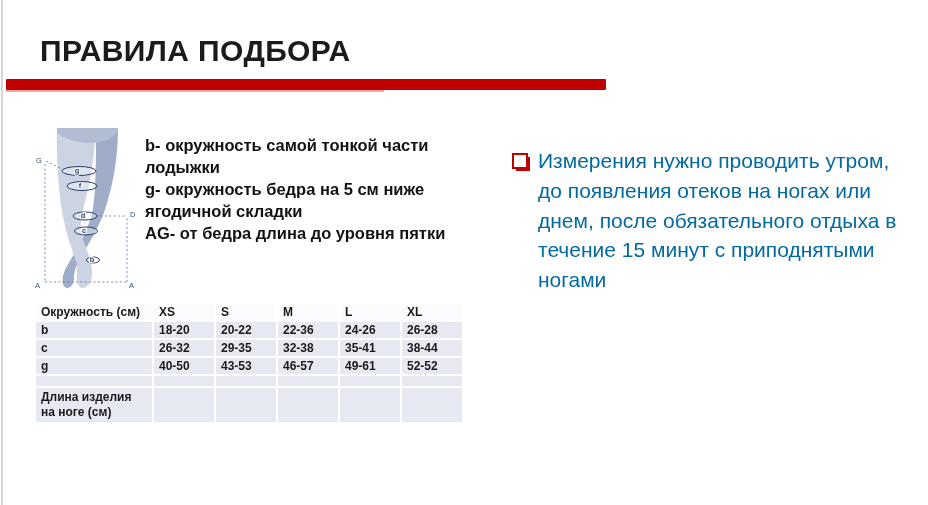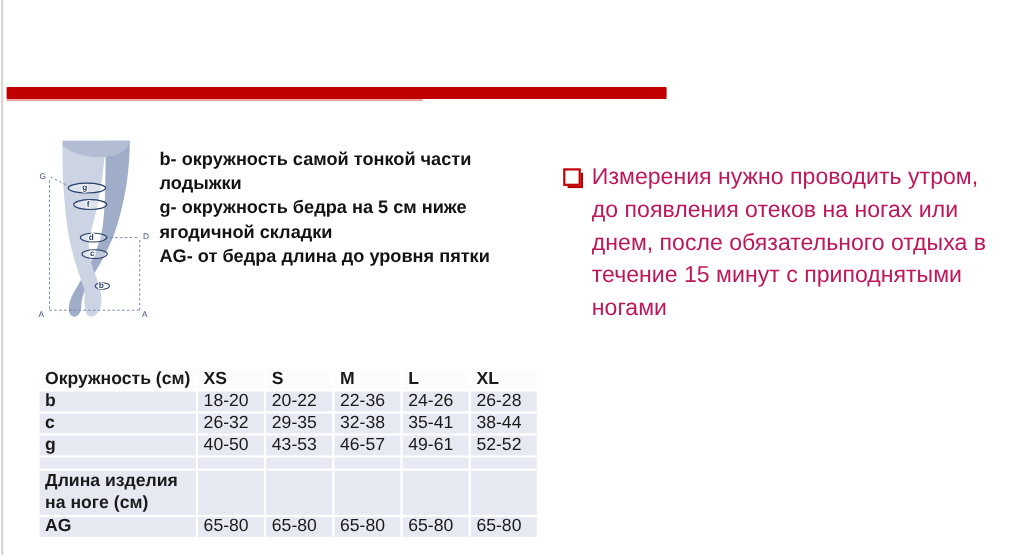--- a/index.html
+++ b/index.html
@@ -13,53 +13,54 @@
     color:#1b1b1b;letter-spacing:.4px;white-space:nowrap;
   }
   .accent-bar{position:absolute;left:6px;top:79px;width:600px;height:11px;background:#c00000;border-radius:1px;}
   .accent-bar-shadow{position:absolute;left:6px;top:90px;width:378px;height:2px;background:rgba(192,0,0,0.35);}
   .legend{
     position:absolute;left:145px;top:134px;width:328px;
     font-size:16.5px;line-height:1.34;color:#121212;font-weight:bold;
   }
   .note{
     position:absolute;left:510px;top:146px;width:402px;
-    font-size:21px;line-height:1.42;color:#be185d;padding-left:28px;box-sizing:border-box;
+    font-size:21px;line-height:1.42;color:#0369a1;padding-left:28px;box-sizing:border-box;
   }
   .note-bullet{
     position:absolute;left:2px;top:7px;width:12px;height:12px;background:#ffffff;
     border:2.5px solid #c00000;box-shadow:3px 3px 0 -1px #c00000;
   }
   .diagram{position:absolute;left:30px;top:125px;width:120px;height:175px;}
   table.size-table{
-    position:absolute;left:34px;top:334px;border-collapse:separate;border-spacing:2px;
-    font-size:16px;color:#1a1a1a;table-layout:fixed;
+    position:absolute;left:34px;top:302px;border-collapse:separate;border-spacing:2px;
+    font-size:12px;color:#1a1a1a;table-layout:fixed;
   }
   table.size-table td,table.size-table th{
-    background:#e6e9f2;padding:0 5px;text-align:left;font-weight:normal;
+    background:#e6e9f2;padding:0 5px;text-align:left;font-weight:bold;
     vertical-align:middle;white-space:nowrap;overflow:hidden;
   }
   table.size-table th{background:#fcfcfe;font-weight:bold;height:16px;}
   table.size-table td{height:16px;}
   table.size-table .lbl{font-weight:bold;}
   table.size-table .c0{width:106px;}
   table.size-table .cs{width:50px;margin-left:24px;}
   table.size-table tr.spacer td{height:10px;}
   table.size-table tr.section td{height:34px;white-space:normal;line-height:1.25;}
   .band-letter{font-size:7.5px;fill:#27406b;font-weight:bold;paint-order:stroke;stroke:#ffffff;stroke-width:2px;}
   .corner-letter{font-size:7.5px;fill:#3d5380;}
   .dash{stroke:#5f77a6;stroke-width:0.8;stroke-dasharray:2.2,2.2;fill:none;}
   .band{fill:rgba(255,255,255,0.35);stroke:#27406b;stroke-width:1;}
 </style>
 </head>
 <body>
 
 <div id="slide">
   <div class="left-edge"></div>
 
+  <h1 class="slide-title">ПРАВИЛА ПОДБОРА</h1>
   <div class="accent-bar"></div>
   <div class="accent-bar-shadow"></div>
 
   <svg class="diagram" viewBox="0 0 120 175" xmlns="http://www.w3.org/2000/svg">
     <path fill="#9fadc9" d="M66,3 L88,3 C88,30 84,55 77,78 C72,96 63,112 53,128 C47,138 44,146 44,153 C44,161 38,166 34,161 C31,156 33,148 37,141 C46,126 55,110 61,93 C66,76 66,40 66,3 Z"></path>
     <path fill="#ccd4e3" d="M27,3 L66,3 C65,22 63,40 59,60 C56,74 53,84 51,93 C50,104 52,113 56,123 C60,133 63,142 62,151 C61,161 53,166 49,161 C46,156 47,147 47,139 C42,125 36,108 33,92 C29,70 26,35 27,3 Z"></path>
     <path fill="#b2bdd4" d="M27,3 L88,3 C87,9 82,15 70,17 C52,20 36,15 27,8 Z"></path>
 
     <polyline class="dash" points="16,36 32,44"></polyline>
     <line class="dash" x1="15" y1="39" x2="15" y2="157"></line>
@@ -141,23 +142,15 @@
         <td></td>
       </tr>
       <tr class="section">
         <td class="lbl">Длина изделия на ноге (см)</td>
         <td></td>
         <td></td>
         <td></td>
         <td></td>
         <td></td>
       </tr>
-      <tr>
-        <td class="lbl">AG</td>
-        <td>65-80</td>
-        <td>65-80</td>
-        <td>65-80</td>
-        <td>65-80</td>
-        <td>65-80</td>
-      </tr>
     </tbody>
   </table>
 </div>
 
 </body></html>

